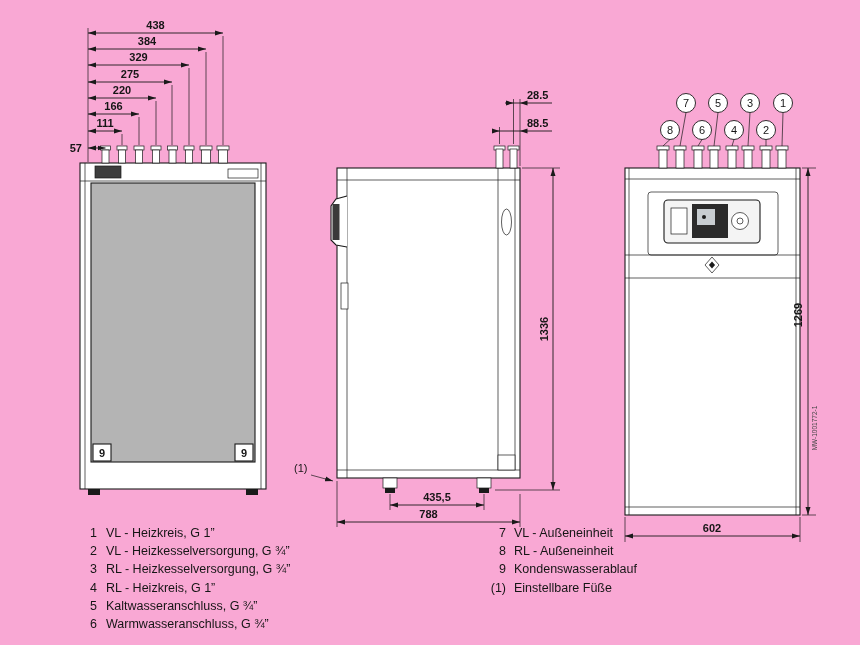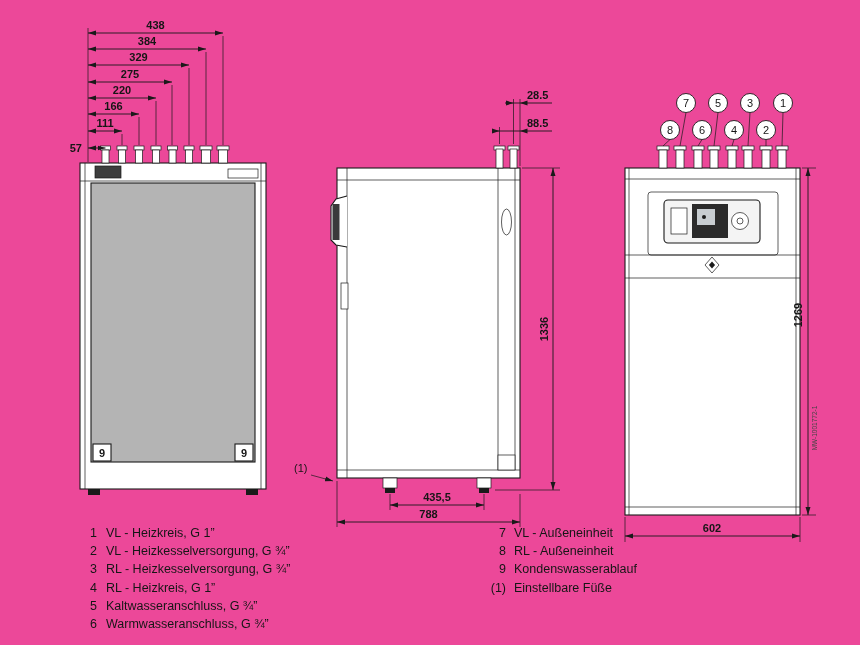--- a/index.html
+++ b/index.html
@@ -1,16 +1,16 @@
 <!DOCTYPE html>
 <html><head>
 <meta charset="utf-8">
 <style>
   html,body{margin:0;padding:0;background:#ffffff;}
-  .canvas{position:relative;width:860px;height:645px;background:#ec4899;overflow:hidden;}
+  .canvas{position:relative;width:860px;height:645px;background:#f9a8d4;overflow:hidden;}
   svg{display:block;}
   .s  {stroke:#1a1a1a;stroke-width:1.1;}
   .st {stroke:#1a1a1a;stroke-width:0.7;}
   .sd {stroke:#1a1a1a;stroke-width:0.9;}
   text{font-family:"Liberation Sans","DejaVu Sans",sans-serif;fill:#161616;}
   .t11{font-size:11px;}
   .t12{font-size:12.5px;}
   .t6 {font-size:6.5px;fill:#444;}
   .tb {font-weight:bold;}
 </style>

